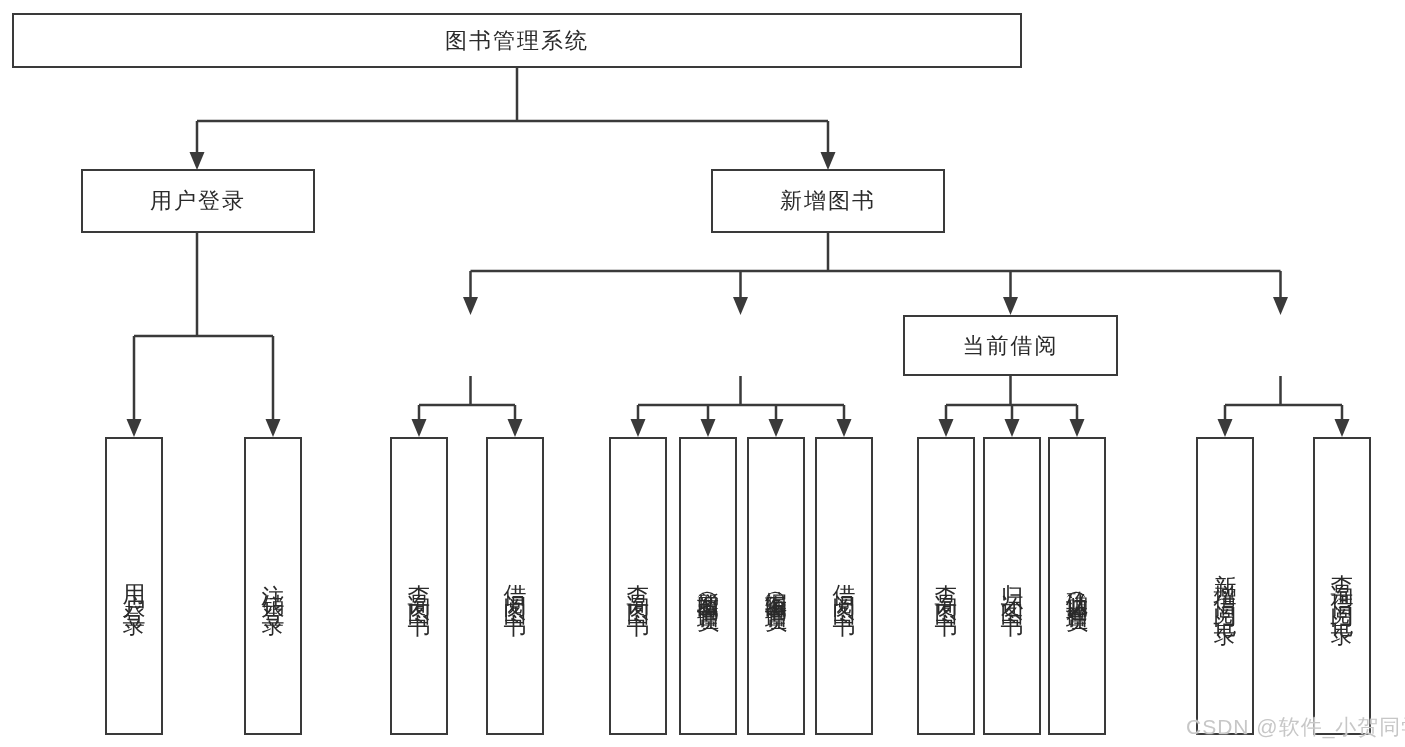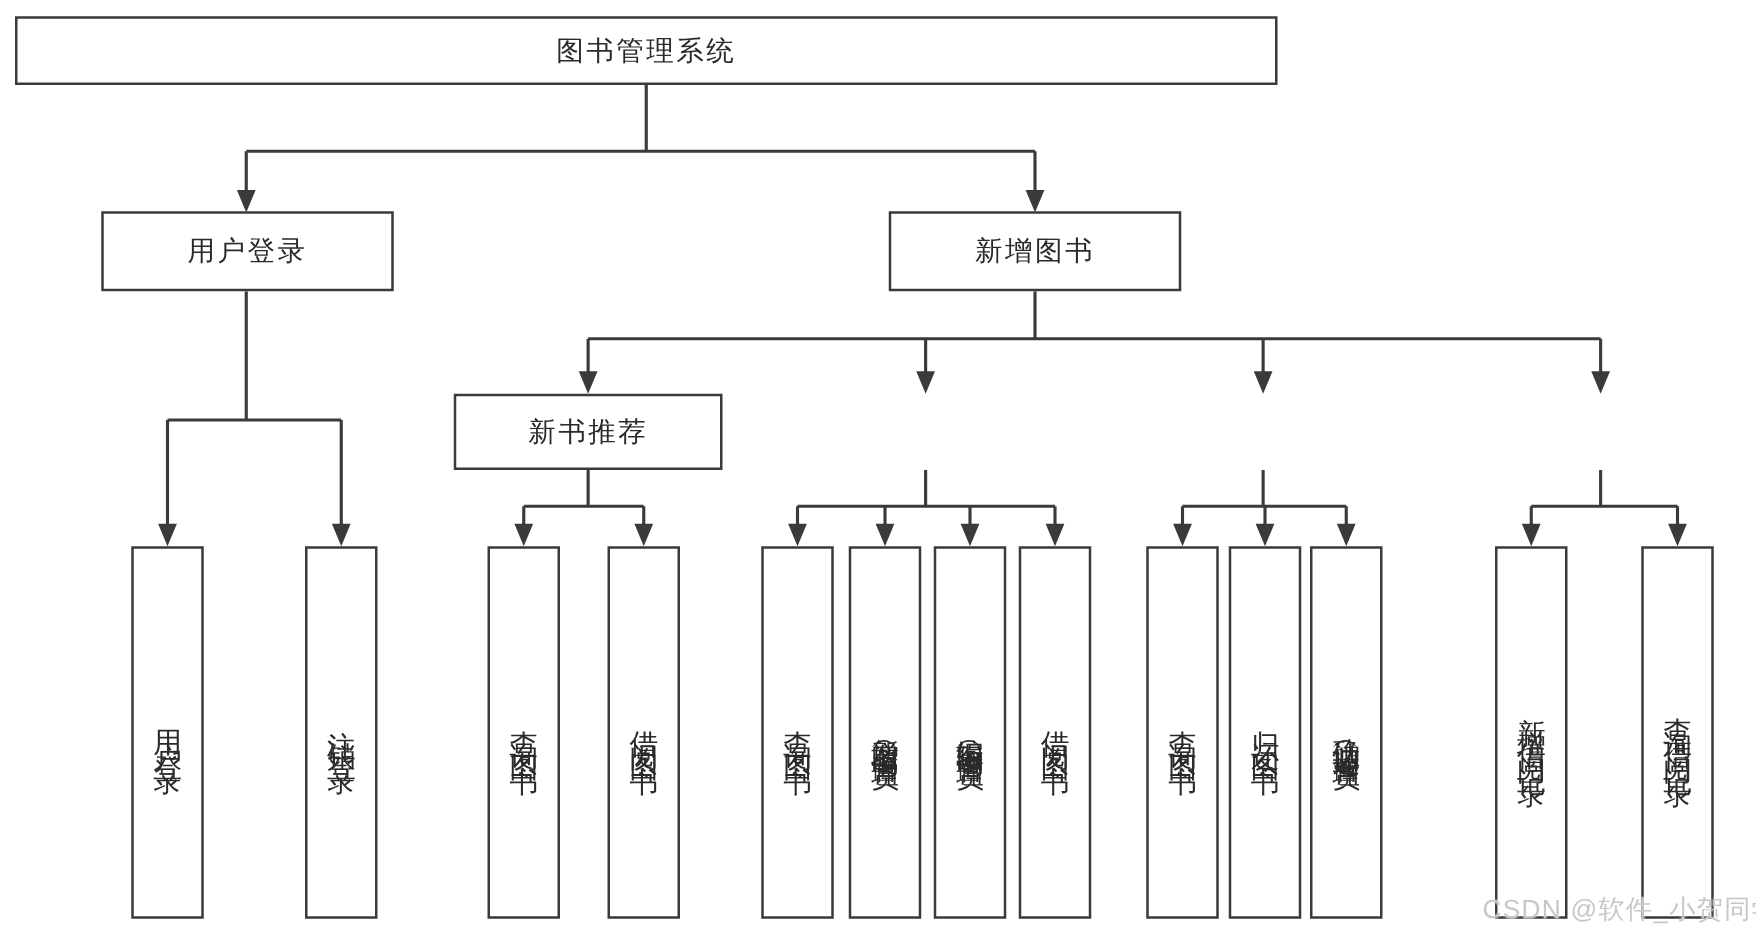--- a/index.html
+++ b/index.html
@@ -135,22 +135,22 @@
     <span class="hlabel">图书管理系统</span>
   </div>
 
   <div class="node l2" style="left:81px">
     <span class="hlabel">用户登录</span>
   </div>
   <div class="node l2" style="left:711px">
     <span class="hlabel">新增图书</span>
   </div>
 
-  <div class="node l3" style="left:363px">
-    <span class="hlabel">新书推荐</span>
+  <div class="node l3" style="left:903px">
+    <span class="hlabel">当前借阅</span>
   </div>
 
   <div class="node vnode" style="left:105px">
     <span class="vtext">用户登录</span>
   </div>
   <div class="node vnode" style="left:244px">
     <span class="vtext">注销登录</span>
   </div>
 
   <div class="node vnode" style="left:390px">

